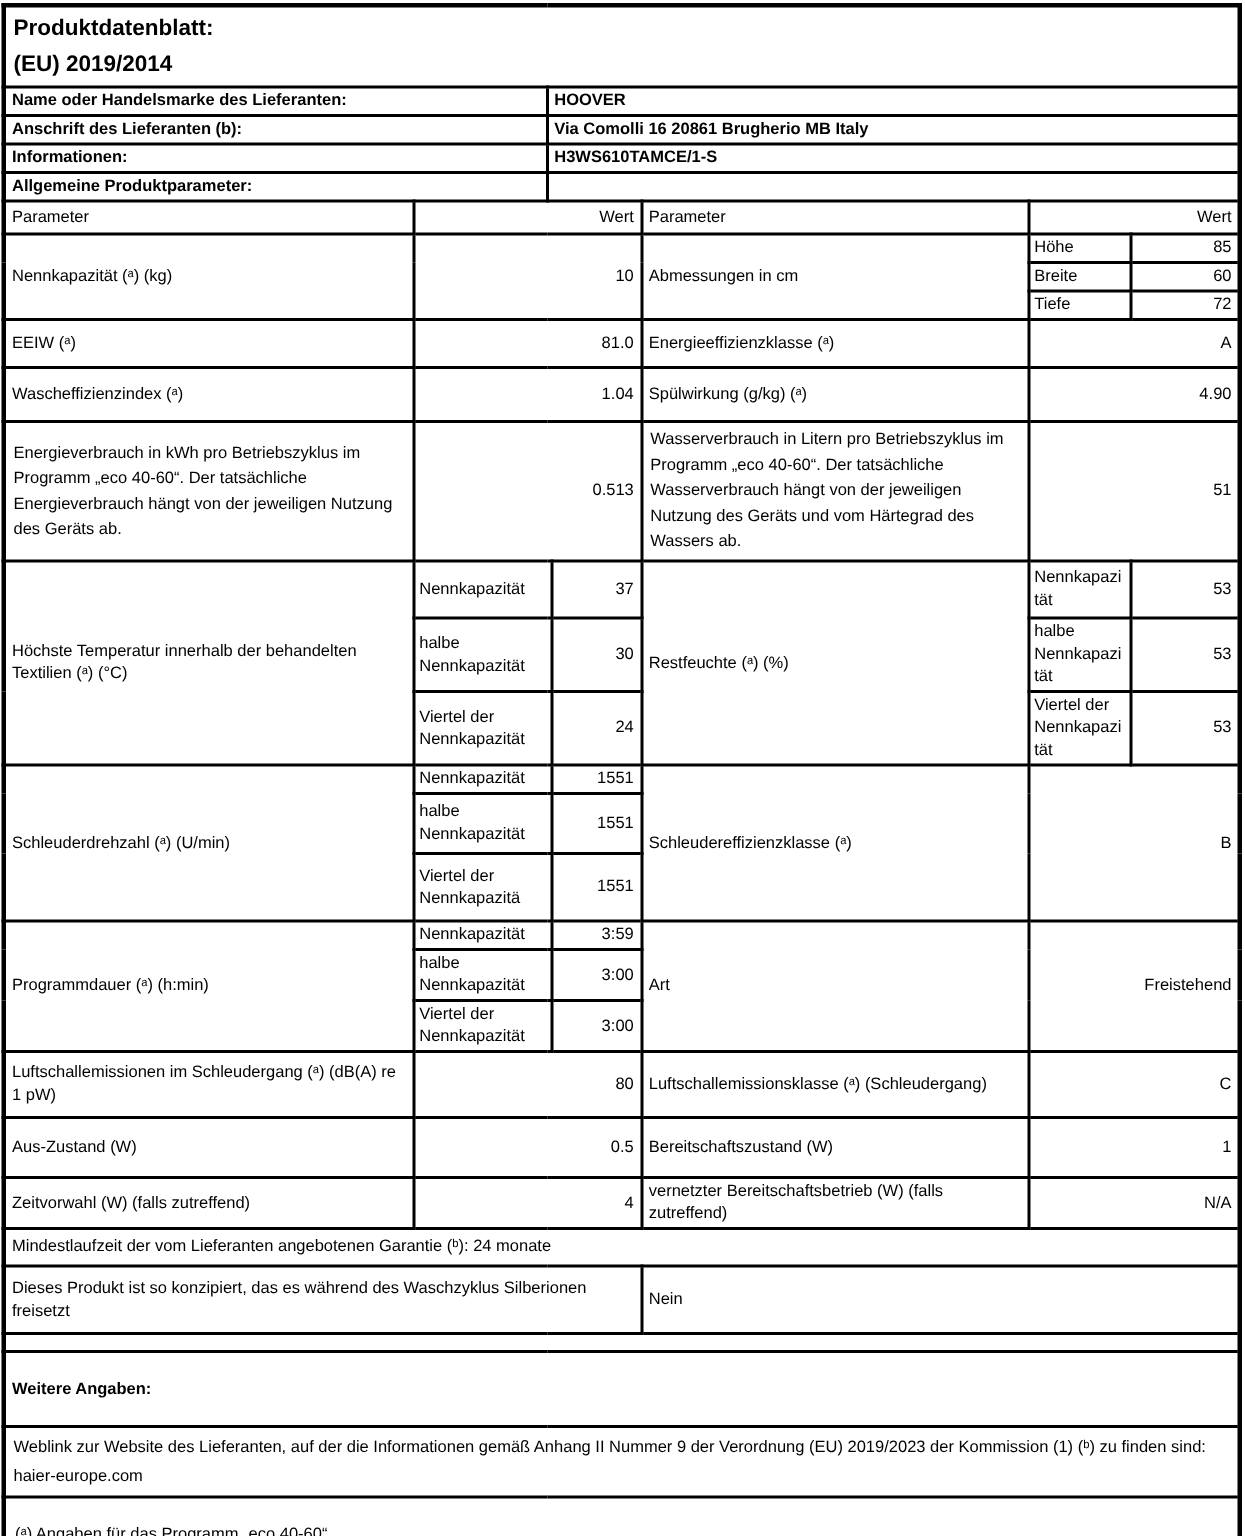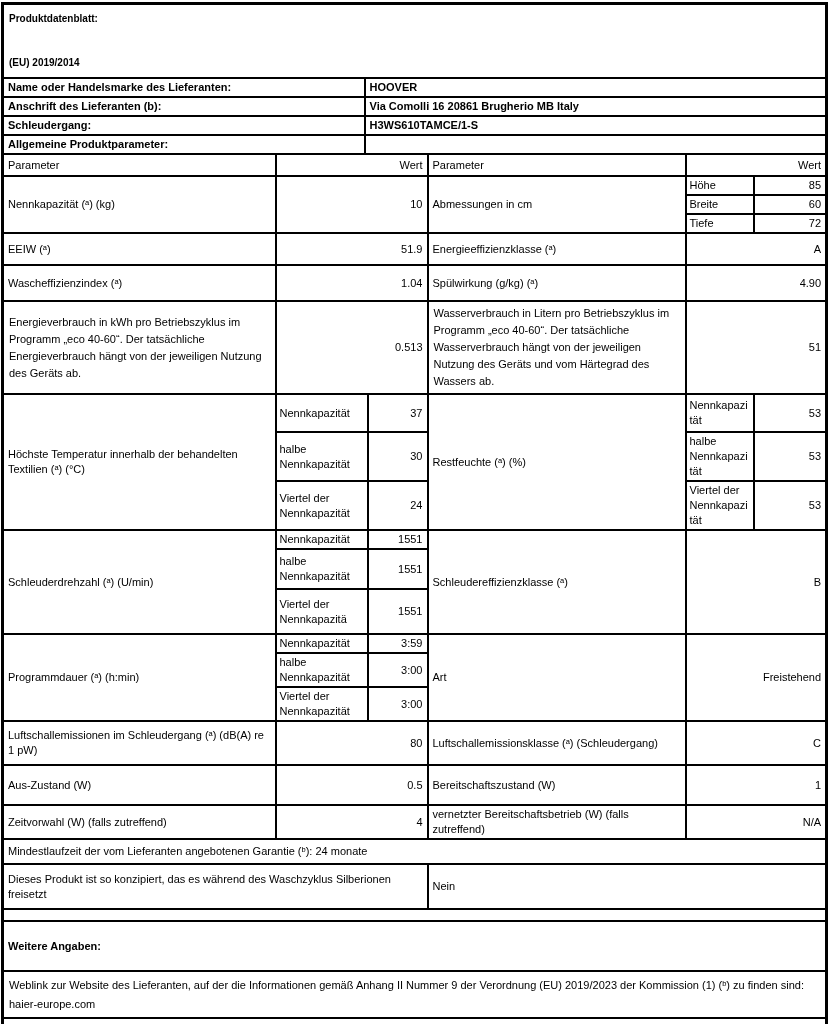--- a/index.html
+++ b/index.html
@@ -11,22 +11,22 @@
   table.sheet {
     border-collapse:collapse; table-layout:fixed;
     width:824px; border:3px solid #000; background:#fff;
   }
   td {
     border:2px solid #000;
     font-size:11px; line-height:15px;
     padding:1px 4px; vertical-align:middle;
     overflow:hidden; word-wrap:break-word;
   }
-  .title-cell { font-weight:700; font-size:10px; line-height:20px; padding:4px 5px; vertical-align:top; }
-  .title-cell .t2 { margin-top:24px; }
+  .title-cell { font-weight:700; font-size:15px; line-height:20px; padding:4px 5px; vertical-align:top; }
+  .title-cell .t2 { margin-top:4px; }
   .b { font-weight:700; }
   .c { text-align:right; }
   .para { line-height:17px; padding:3px 5px; }
   .sub { padding:1px 3px;margin-left:39px; }
   .weblink { line-height:19px; padding:3px 5px; }
   .fn { vertical-align:top; padding:12px 6px 2px; }
   .fn div { line-height:24px; }
 </style>
 </head>
 <body>
@@ -53,21 +53,21 @@
 
       <tr style="height:16px">
         <td colspan="2" class="b">Name oder Handelsmarke des Lieferanten:</td>
         <td colspan="5" class="b">HOOVER</td>
       </tr>
       <tr style="height:16px">
         <td colspan="2" class="b">Anschrift des Lieferanten (b):</td>
         <td colspan="5" class="b">Via Comolli 16 20861 Brugherio MB Italy</td>
       </tr>
       <tr style="height:15px">
-        <td colspan="2" class="b">Schleudergang:</td>
+        <td colspan="2" class="b">Informationen:</td>
         <td colspan="5" class="b">H3WS610TAMCE/1-S</td>
       </tr>
       <tr style="height:15px">
         <td colspan="2" class="b">Allgemeine Produktparameter:</td>
         <td colspan="5"></td>
       </tr>
 
       <tr style="height:22px">
         <td>Parameter</td>
         <td colspan="3" class="c">Wert</td>
@@ -86,21 +86,21 @@
         <td class="sub">Breite</td>
         <td class="c">60</td>
       </tr>
       <tr style="height:15px">
         <td class="sub">Tiefe</td>
         <td class="c">72</td>
       </tr>
 
       <tr style="height:32px">
         <td>EEIW (ᵃ)</td>
-        <td colspan="3" class="c">51.9</td>
+        <td colspan="3" class="c">81.0</td>
         <td>Energieeffizienzklasse (ᵃ)</td>
         <td colspan="2" class="c">A</td>
       </tr>
 
       <tr style="height:36px">
         <td>Wascheffizienzindex (ᵃ)</td>
         <td colspan="3" class="c">1.04</td>
         <td>Spülwirkung (g/kg) (ᵃ)</td>
         <td colspan="2" class="c">4.90</td>
       </tr>

